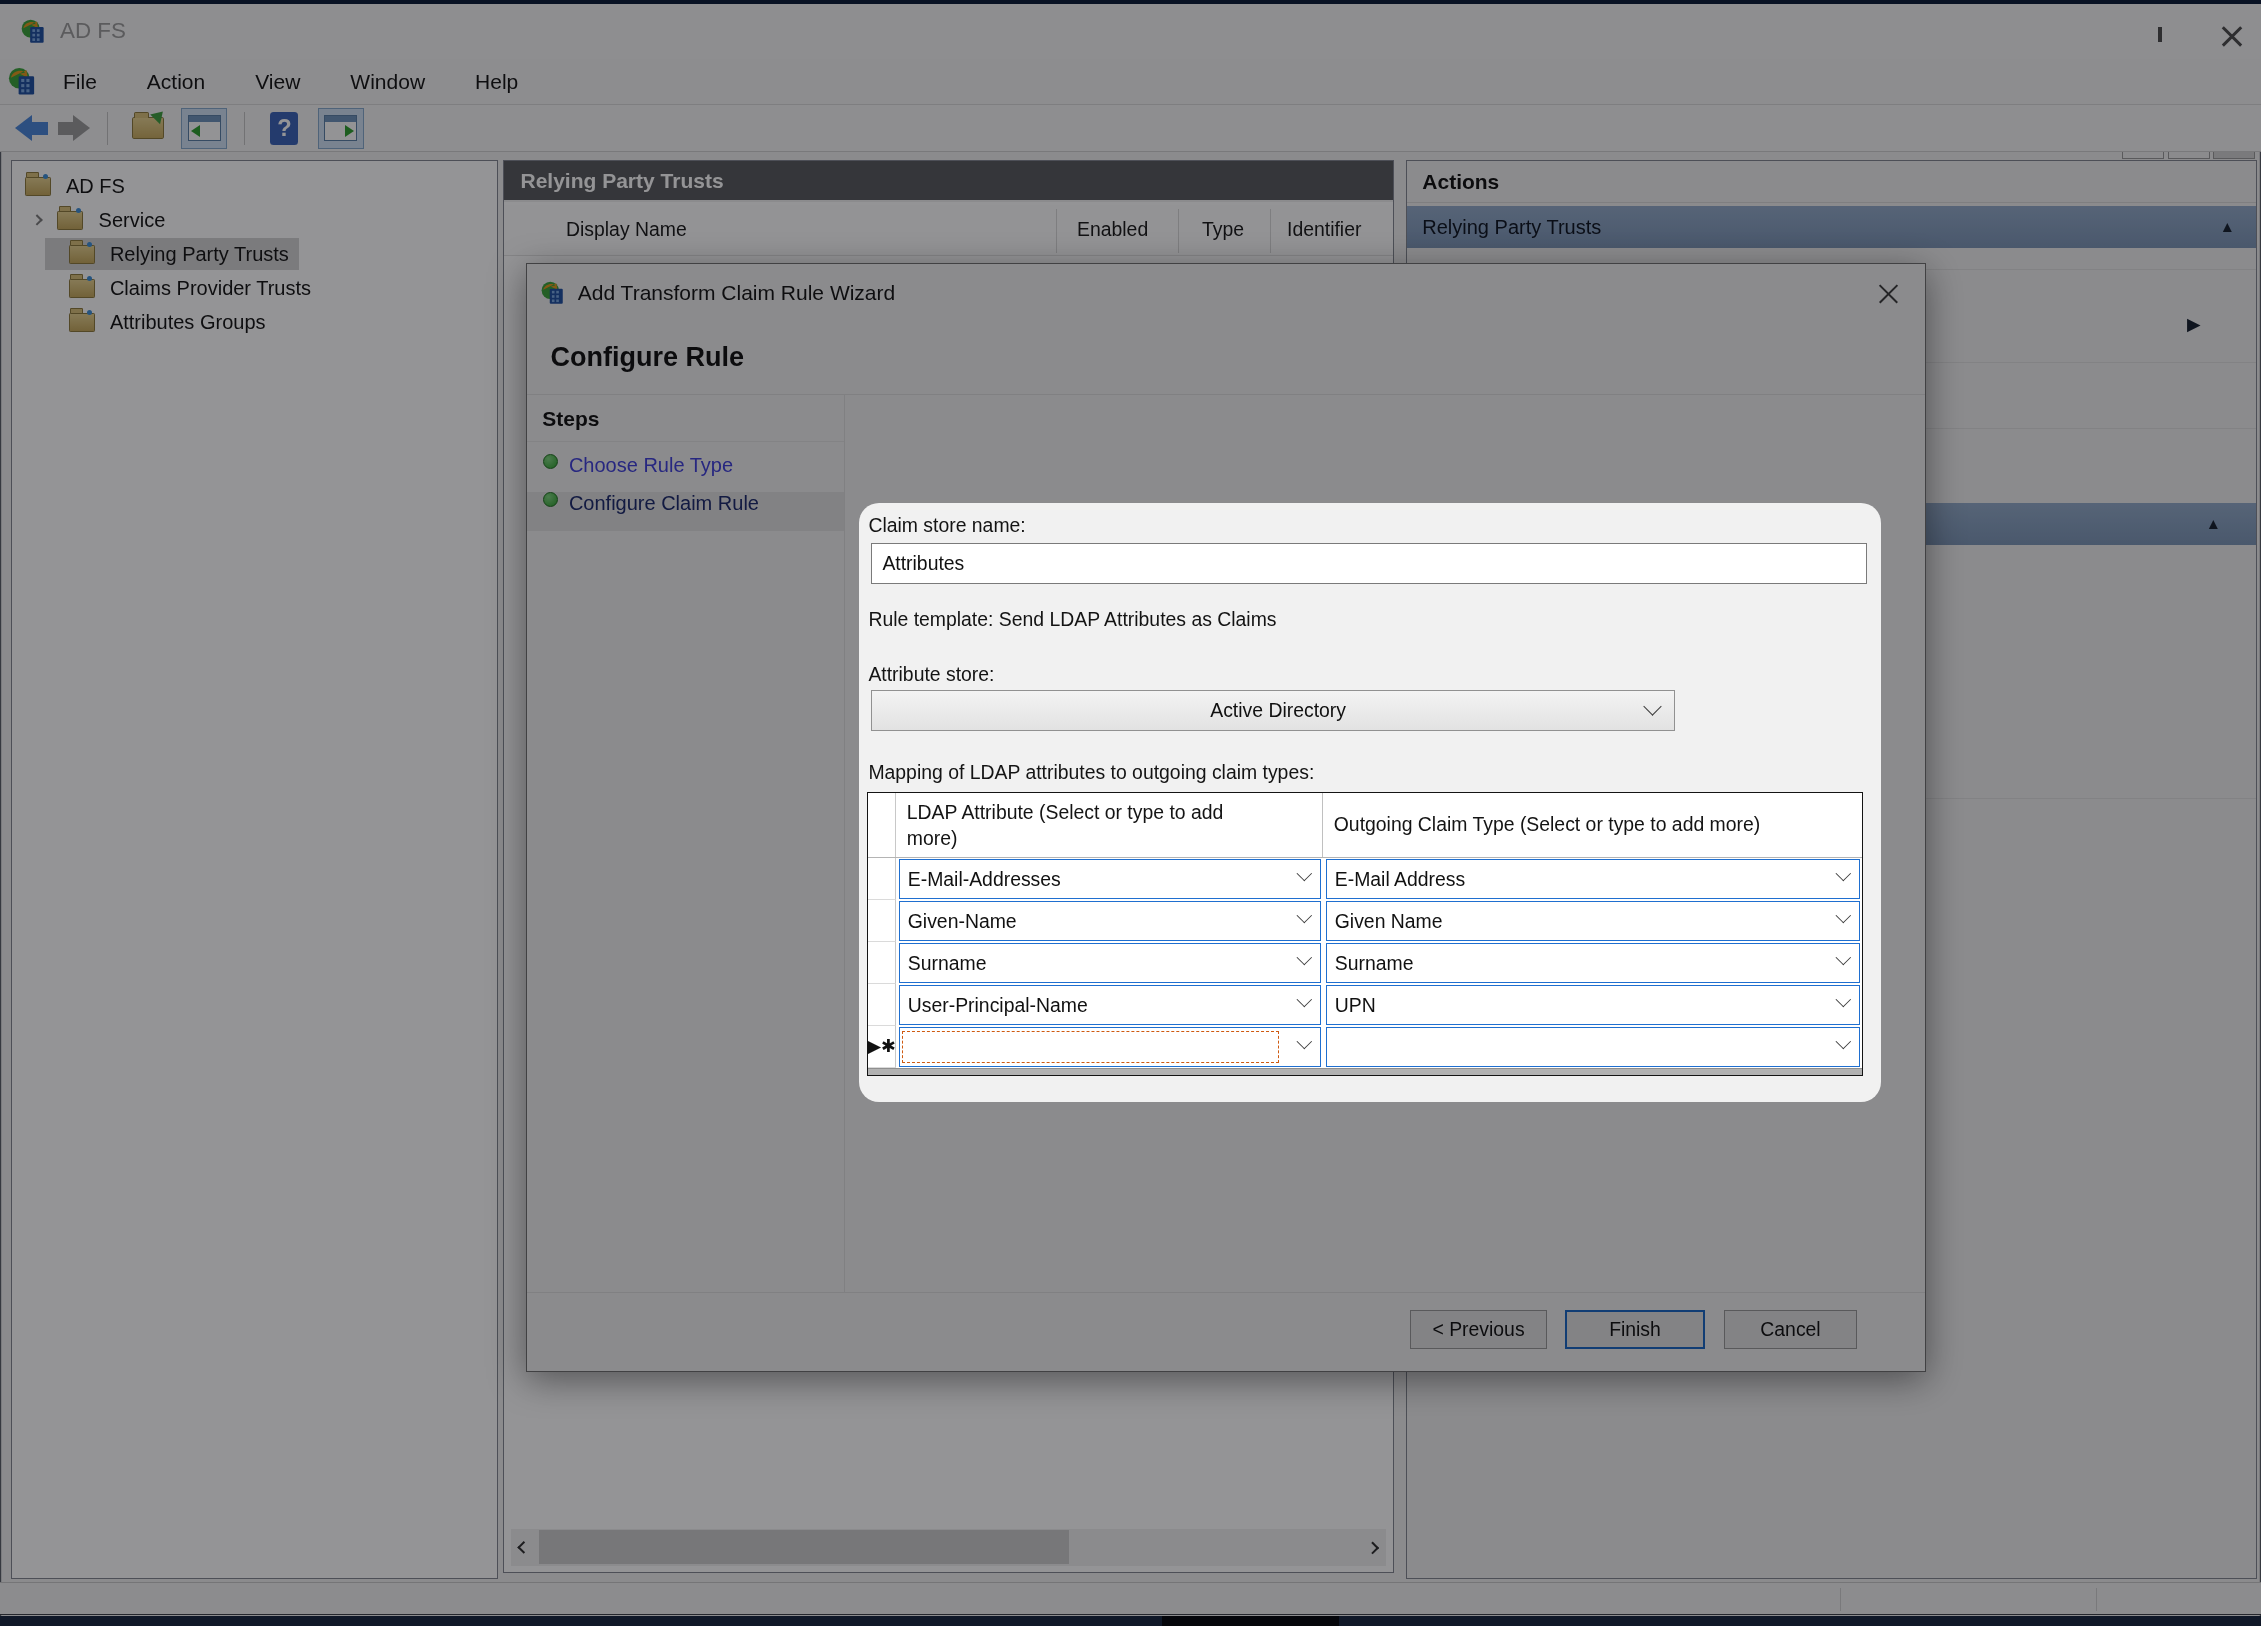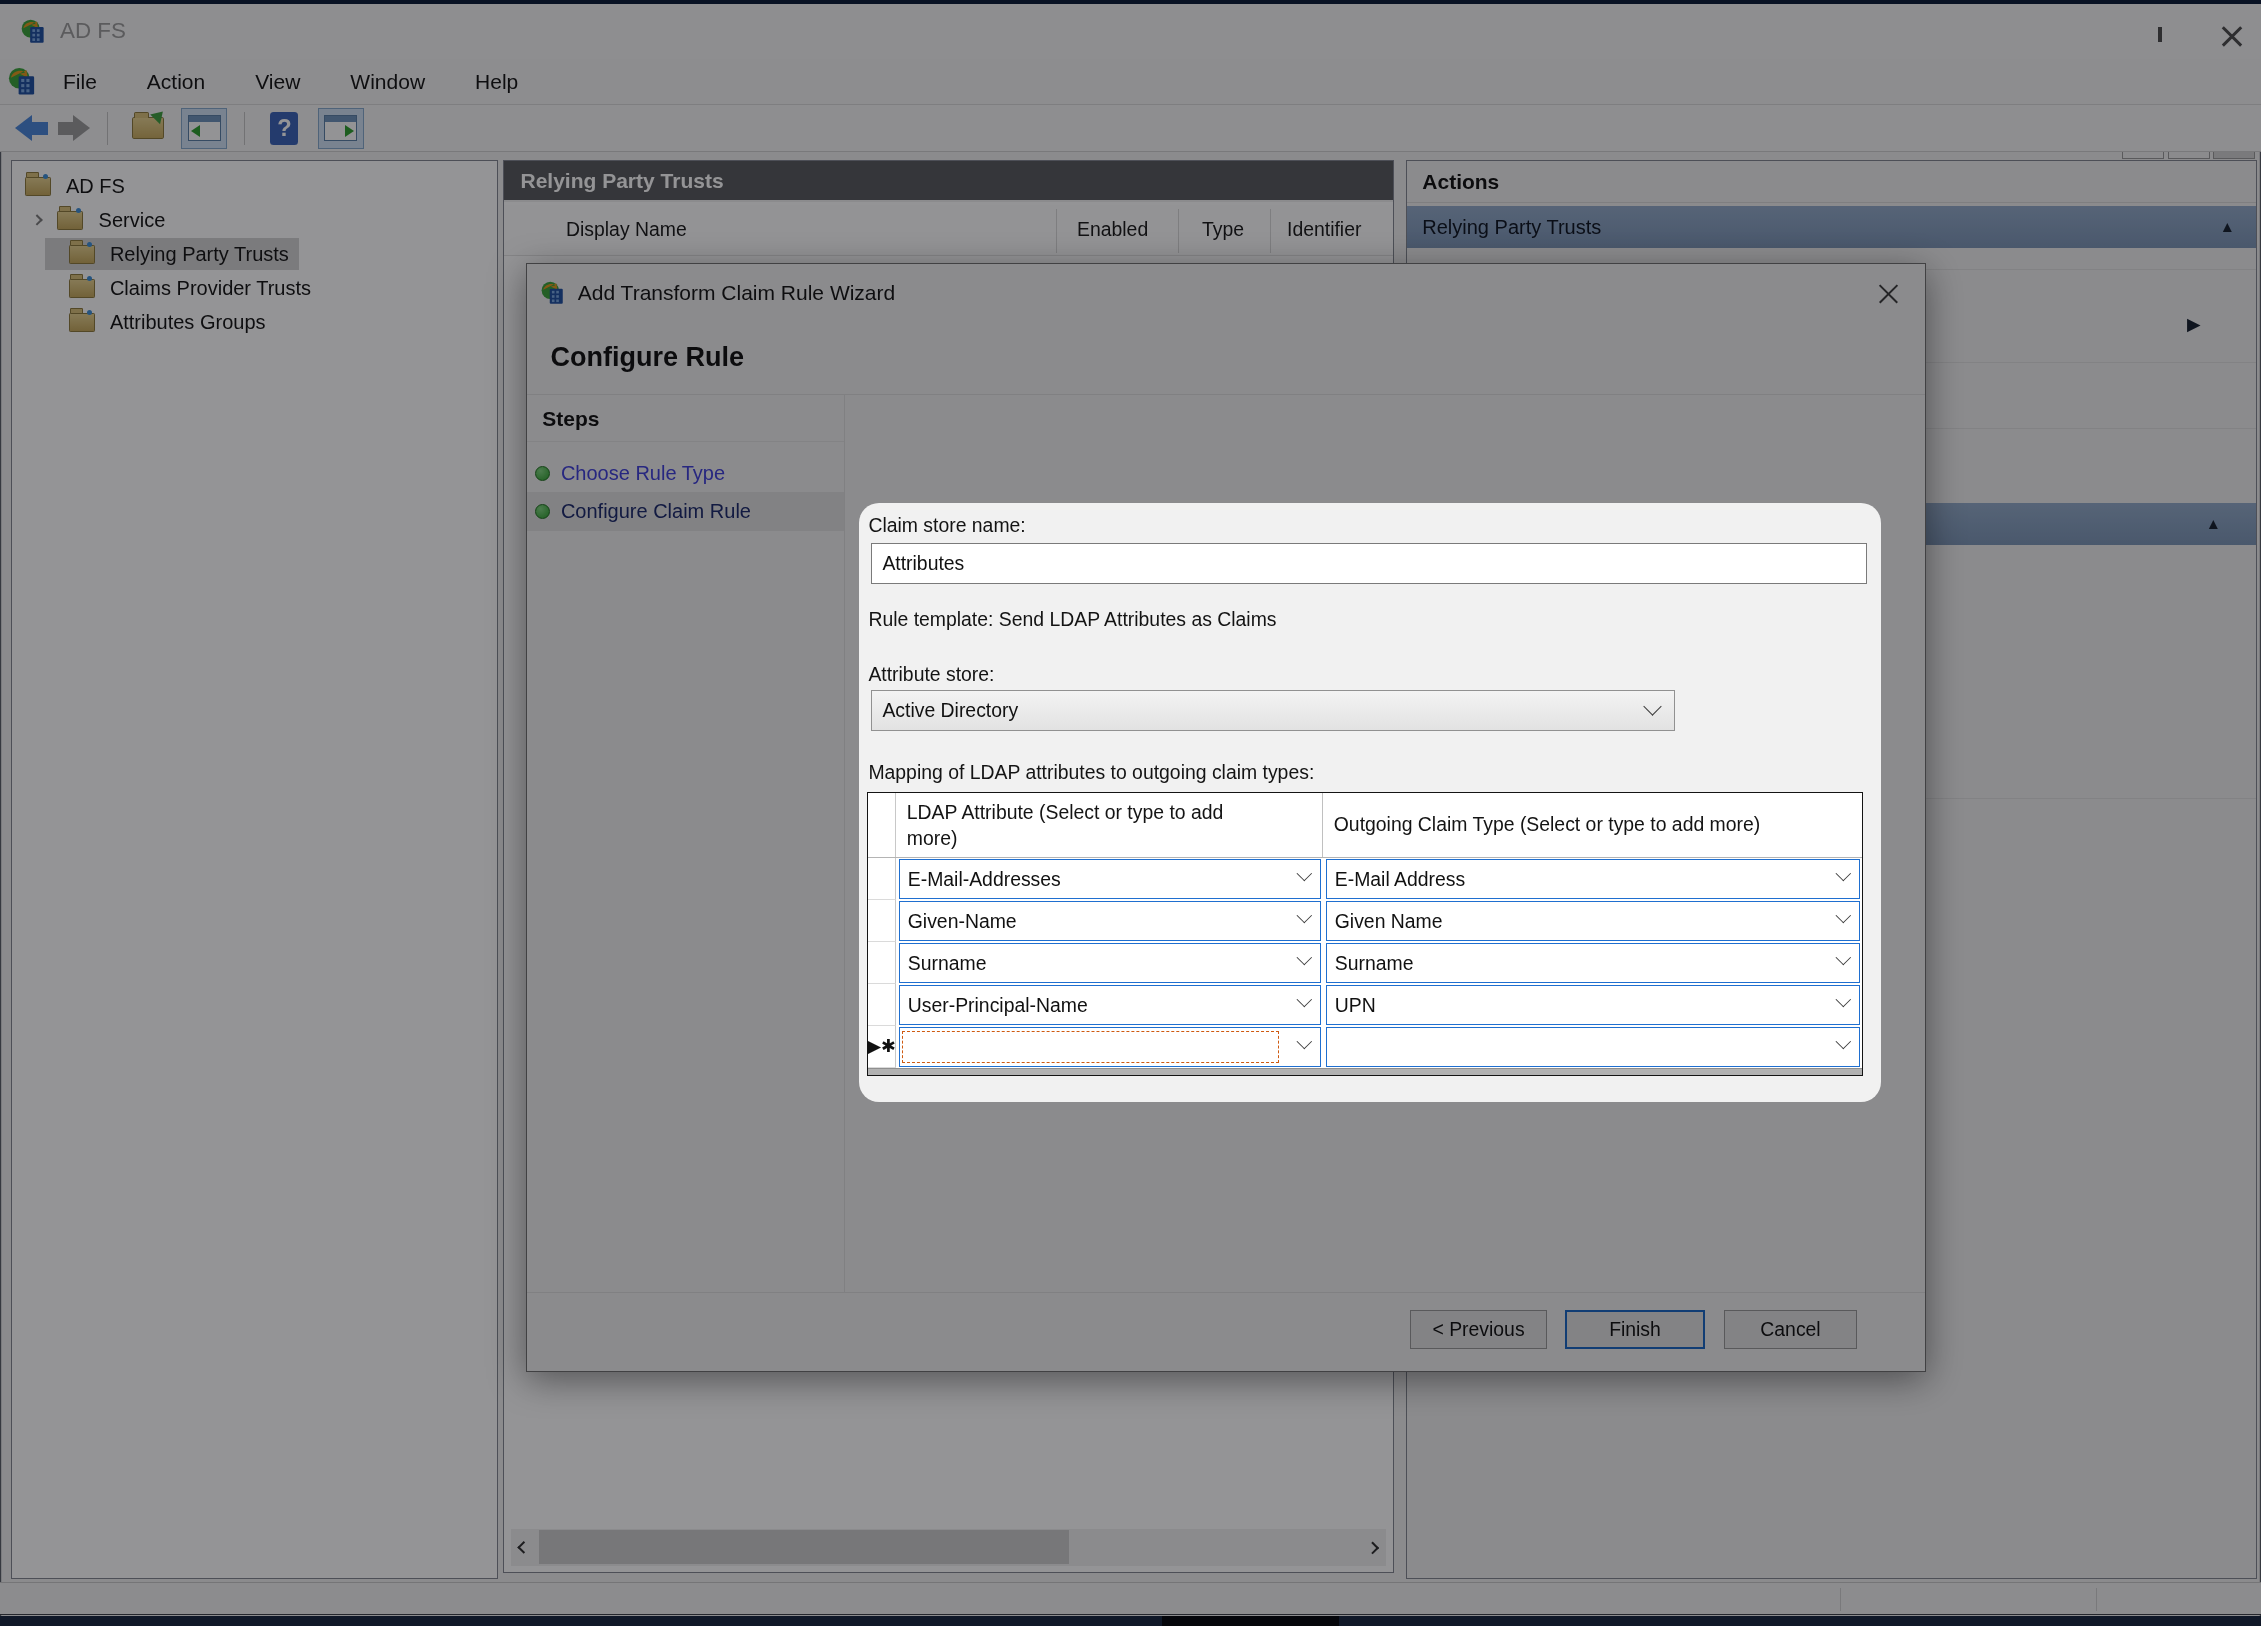--- a/index.html
+++ b/index.html
@@ -87,35 +87,35 @@
   .dlg-title{font-size:21px;color:#141414;margin-left:11.8px;}
   .dlg-close{position:absolute;right:23.6px;top:16.5px;width:25px;height:25px;}
   .dlg-close::before,.dlg-close::after{content:"";position:absolute;top:50%;left:0;width:100%;height:1.8px;background:#3c3c3c;}
   .dlg-close::before{transform:rotate(45deg);} .dlg-close::after{transform:rotate(-45deg);}
   .dlg-heading{left:23.6px;top:78px;font-size:27px;font-weight:bold;color:#111;}
   .dlg-sep-h{left:0;top:130px;width:100%;height:1.2px;background:#dcdcdc;}
   .dlg-sep-v{left:317px;top:131px;width:1.2px;height:897px;background:#dcdcdc;}
   .dlg-footer-sep{left:0;top:1028px;width:100%;height:1.2px;background:#dcdcdc;}
   .steps-title{left:15.3px;top:143px;font-size:21px;font-weight:bold;color:#111;}
   .steps-sep{left:0;top:177px;width:317px;height:1.2px;background:#e2e2e2;}
-  .step-row{position:absolute;left:0;width:317px;height:39px;display:flex;align-items:center;padding-left:8px;font-size:20px;}
+  .step-row{position:absolute;left:0;width:317px;height:39px;display:flex;padding-left:16px;font-size:20px;}
   .step-dot{width:15.3px;height:15.3px;border-radius:50%;background:radial-gradient(circle at 35% 30%,#7fd47f,#2f9e2f);border:1.2px solid #1d6f1d;margin-right:10.6px;flex:none;}
   .step-link{color:#4040d8;}
   .step-current{background:#dfdfdf;}
   .step-current-label{color:#1c2a6b;}
   .dlg-desc{left:337px;top:145px;width:1038px;font-size:19px;line-height:1.42;color:#161616;}
   .dlg-btn{position:absolute;top:1046px;height:39px;background:#e2e2e2;border:1.2px solid #979797;font-size:19.4px;color:#111;display:flex;align-items:center;justify-content:center;}
   .dlg-btn.default{border:2.4px solid #1a66c4;}
 
   
   .spotlight{left:859px;top:503px;width:1022px;height:599px;background:#f1f1f1;border-radius:20px;
              box-shadow:0 0 0 5888px rgba(6,8,12,0.43);z-index:50;}
   .sp-label{position:absolute;left:9.4px;font-size:19.4px;color:#141414;}
   .sp-input{position:absolute;left:11.8px;top:40px;width:996px;height:41px;background:#fff;border:1.2px solid #7a7a7a;font-size:19.4px;color:#111;padding:0 10.6px;outline:none;}
-  .sp-combo{position:absolute;left:11.8px;top:187px;width:804px;height:41px;background:linear-gradient(#f3f3f3,#e2e2e2);border:1.2px solid #919191;display:flex;align-items:center;padding-left:10.6px;font-size:19.4px;color:#111;}
+  .sp-combo{position:absolute;left:11.8px;top:187px;width:804px;height:41px;background:linear-gradient(#f3f3f3,#e2e2e2);border:1.2px solid #919191;display:flex;align-items:center;padding-left:10.6px;font-size:19.4px;color:#111;justify-content:center;}
   .combo-chev{position:absolute;right:15.3px;top:9.4px;width:13px;height:13px;border-right:1.8px solid #3a3a3a;border-bottom:1.8px solid #3a3a3a;transform:rotate(45deg);}
   .grid{position:absolute;left:8.2px;top:289px;width:996px;height:284px;background:#fff;border:1.8px solid #141414;}
   .g-header{display:flex;height:65px;border-bottom:1.2px solid #b4b4b4;}
   .g-marker{width:28px;border-right:1.2px solid #c8c8c8;flex:none;display:flex;align-items:center;justify-content:center;font-size:17.7px;color:#111;}
   .g-h1{width:427px;border-right:1.2px solid #c0c0c0;font-size:19.4px;color:#141414;padding:7px 0 0 10.6px;line-height:1.32;}
   .g-h1 div{width:330px;}
   .g-h2{flex:1;font-size:19.4px;color:#141414;padding:20px 0 0 10.6px;}
   .g-row{display:flex;height:42px;}
   .g-row .g-marker{border-bottom:1.2px solid #dadada;}
   .g-cell{position:relative;width:427px;flex:none;}

